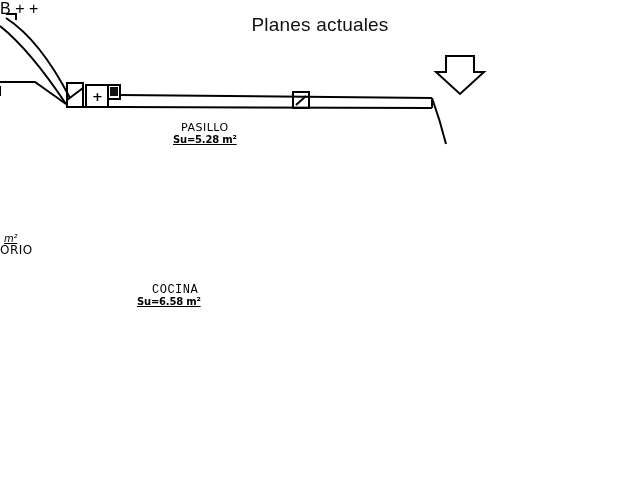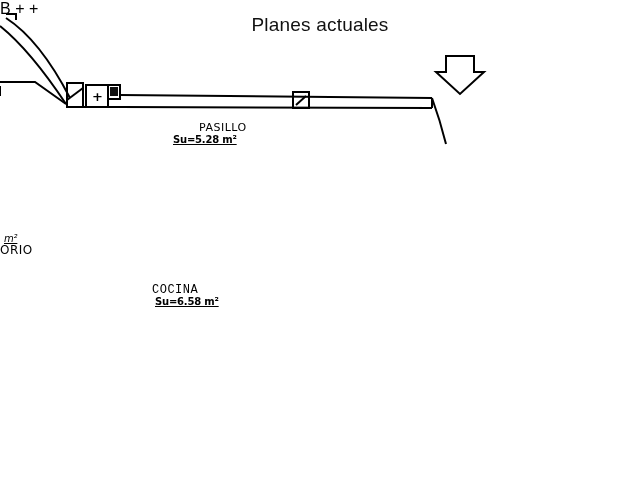--- a/index.html
+++ b/index.html
@@ -142,23 +142,23 @@
     <rect x="461" y="287" width="34" height="14" rx="2">
     <rect x="461" y="386" width="34" height="14" rx="2">
     <rect x="432" y="308" width="16" height="32" rx="2">
     <rect x="432" y="352" width="16" height="32" rx="2">
     <rect x="504" y="308" width="16" height="32" rx="2">
     <rect x="504" y="352" width="16" height="32" rx="2">
     <rect x="448" y="298" width="56" height="92" rx="2">
   </rect></rect></rect></rect></rect></rect></rect></g>
 
 
-<div class="lbl room-name" style="left:181px; top:122px;margin-left:18px;">PASILLO</div>
+<div class="lbl room-name" style="left:181px; top:122px;">PASILLO</div>
 <div class="lbl room-area" style="left:173px; top:135px;">Su=5.28 m²</div>
 
 <div class="lbl room-name" style="left:152px; top:284px; font-size:12px;font-family:Liberation Mono, monospace;">COCINA</div>
-<div class="lbl room-area" style="left:155px; top:297px;">Su=6.58 m²</div>
+<div class="lbl room-area" style="left:137px; top:297px;">Su=6.58 m²</div>
 
 <div class="lbl room-name" style="left:0px; top:220px; font-size:12px;margin-top:24px;">ORIO</div>
 <div class="lbl room-area" style="left:4px; top:234px; font-weight:normal; font-style:italic;text-align:right;">m²</div>
 
 
 
 
 </body></html>

